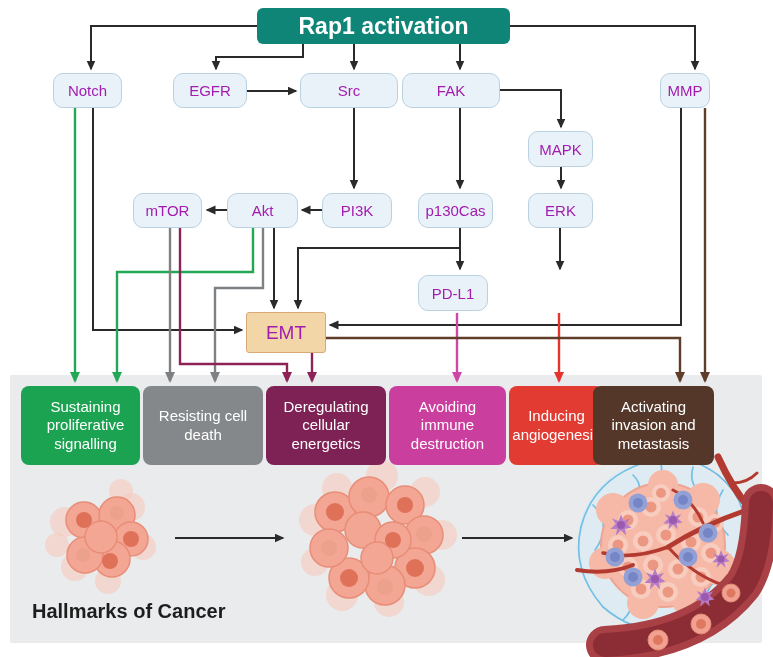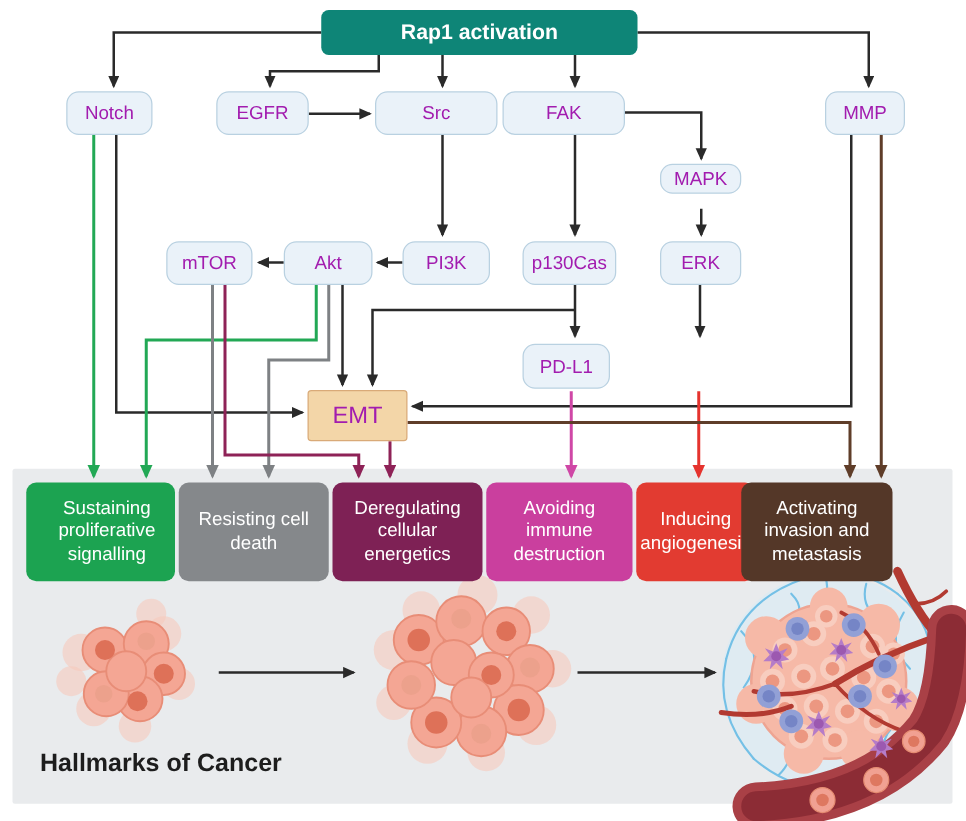--- a/index.html
+++ b/index.html
@@ -12,21 +12,21 @@
     background:var(--c-panel_bg);border-radius:2px;
   }
   #wires{position:absolute;left:0;top:0;width:773px;height:657px;}
   .node{
     position:absolute;display:flex;align-items:center;justify-content:center;
     background:var(--c-node_fill);border:1.6px solid var(--c-node_border);
     border-radius:10px;color:#a21caf;font-size:15px;box-sizing:border-box;
   }
   .node-rap1{
     background:var(--c-teal);border:none;border-radius:6px;color:#ffffff;
-    font-weight:bold;font-size:17px;
+    font-weight:bold;font-size:23px;
   }
   .node-emt{
     background:var(--c-emt_fill);border:1.6px solid var(--c-emt_border);
     border-radius:3px;font-size:19px;
   }
   .hallmark{
     position:absolute;top:386px;height:79px;border-radius:8px;display:flex;
     align-items:center;justify-content:center;text-align:center;color:#ffffff;
     font-size:15px;line-height:1.22;padding:4px 6px;box-sizing:border-box;
   }
@@ -294,24 +294,24 @@
     </div>
   <div class="node" style="left:173px;top:73px;width:74px;height:35px">
       <span>EGFR</span>
     </div>
   <div class="node" style="left:300px;top:73px;width:98px;height:35px">
       <span>Src</span>
     </div>
   <div class="node" style="left:402px;top:73px;width:98px;height:35px">
       <span>FAK</span>
     </div>
-  <div class="node" style="left:660px;top:73px;width:64px;height:35px">
+  <div class="node" style="left:660px;top:73px;width:50px;height:35px">
       <span>MMP</span>
     </div>
-  <div class="node" style="left:528px;top:131px;width:65px;height:24px">
+  <div class="node" style="left:528px;top:131px;width:65px;height:36px">
       <span>MAPK</span>
     </div>
   <div class="node" style="left:133px;top:193px;width:69px;height:35px">
       <span>mTOR</span>
     </div>
   <div class="node" style="left:227px;top:193px;width:71px;height:35px">
       <span>Akt</span>
     </div>
   <div class="node" style="left:322px;top:193px;width:70px;height:35px">
       <span>PI3K</span>

